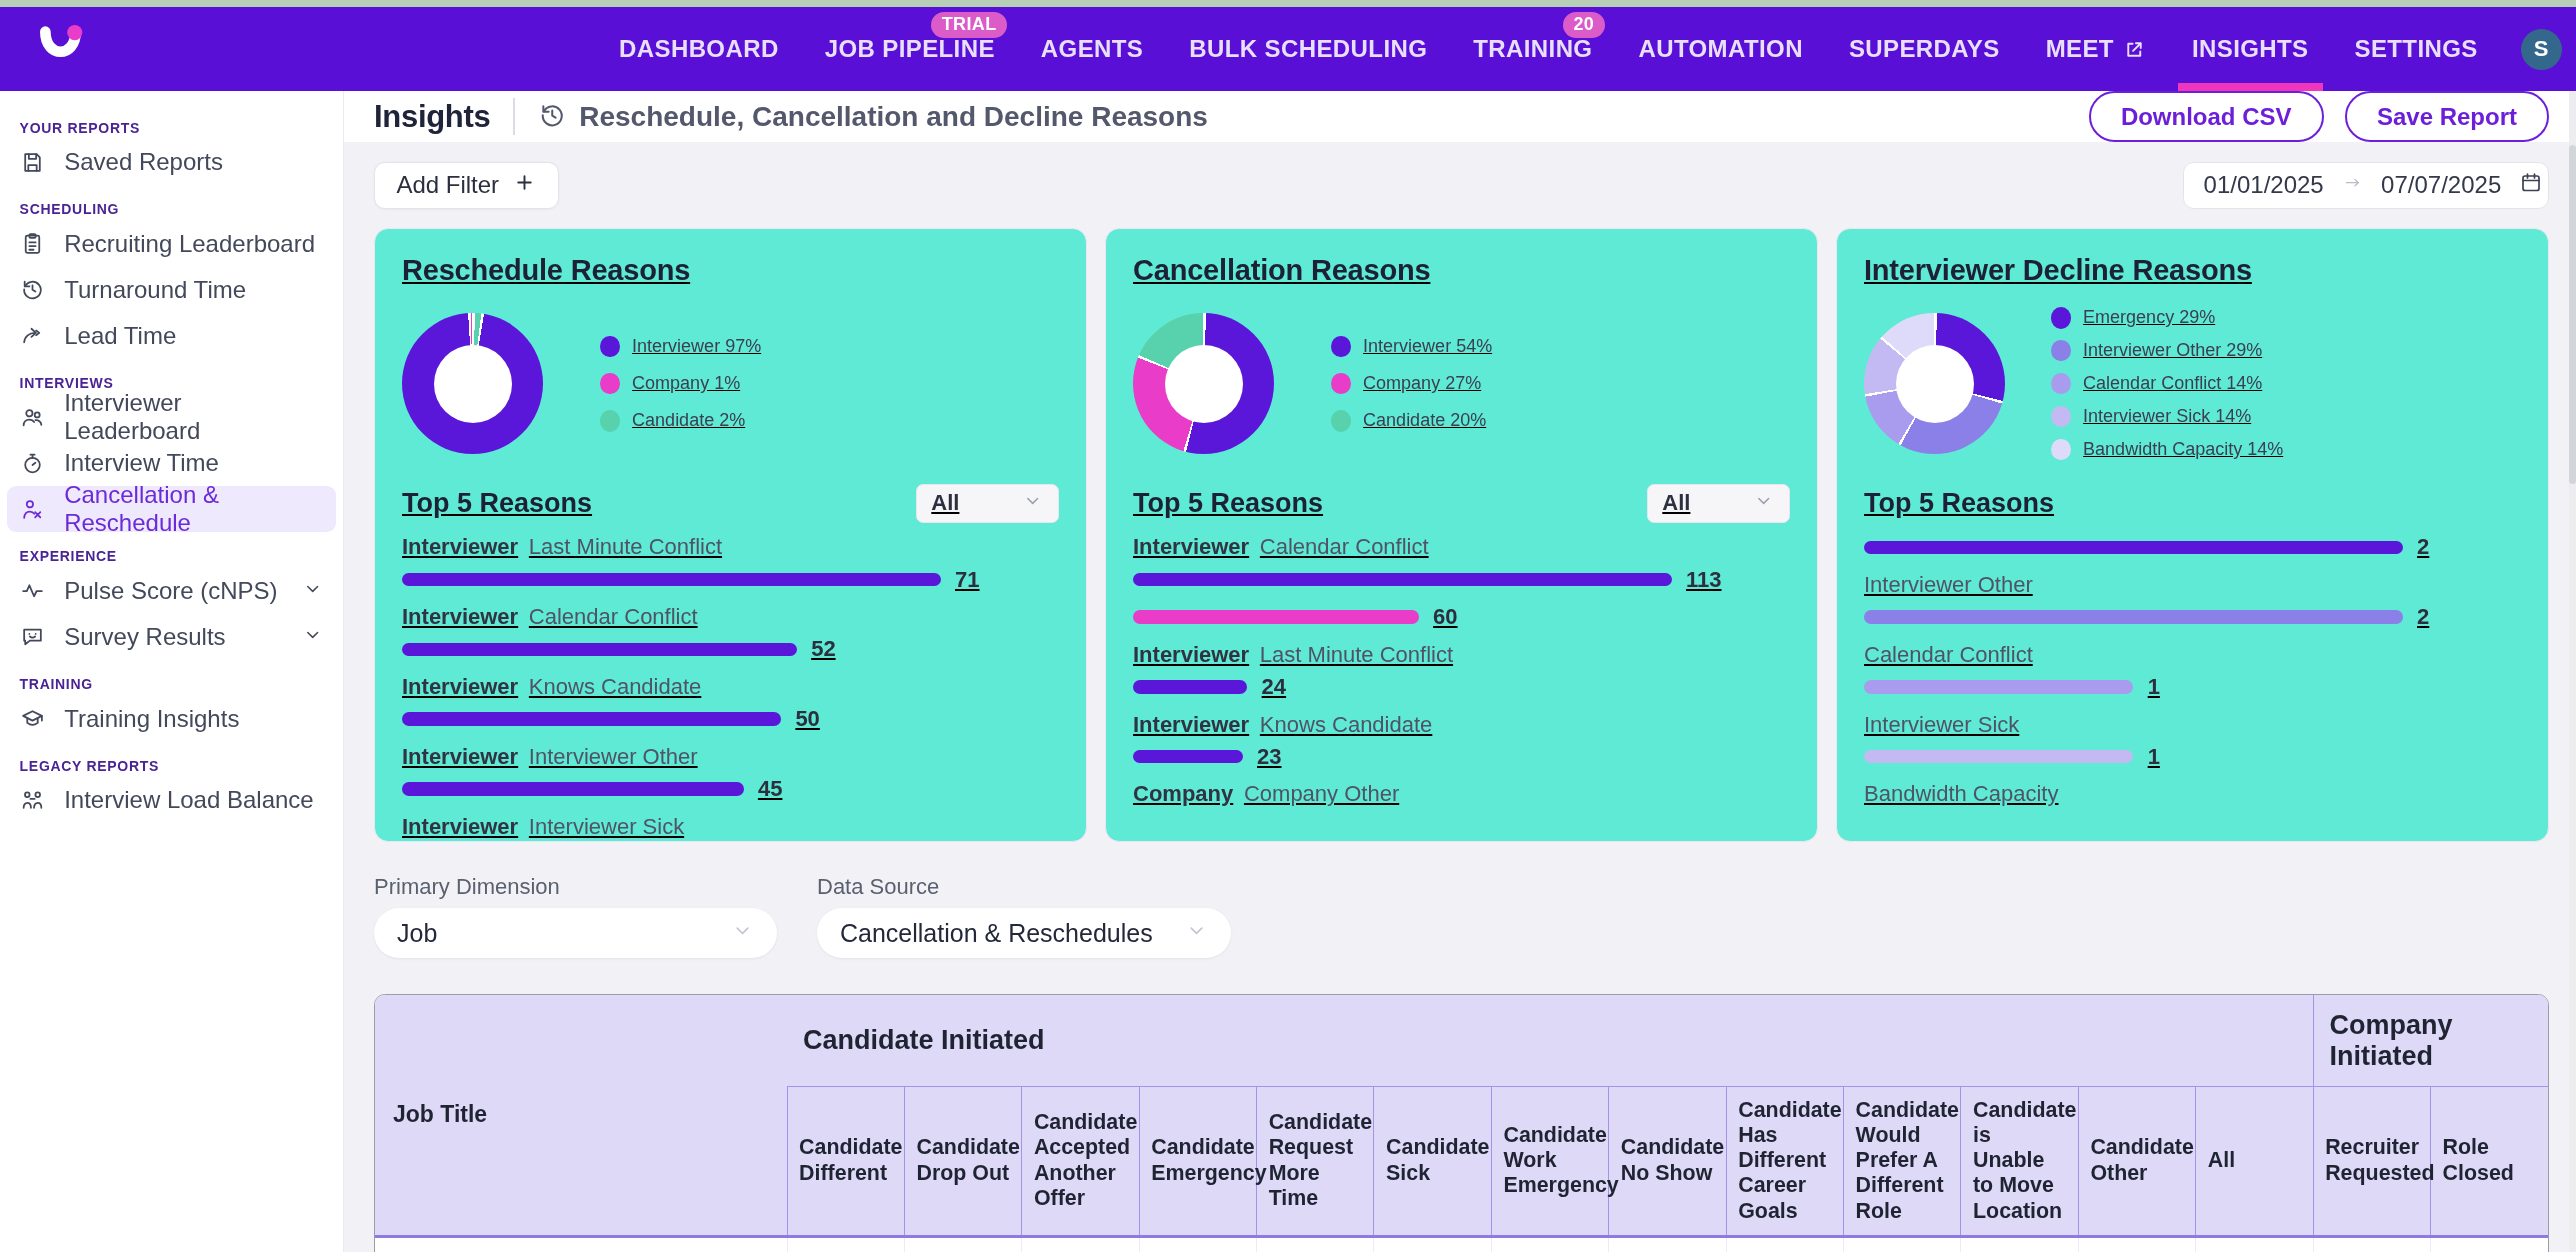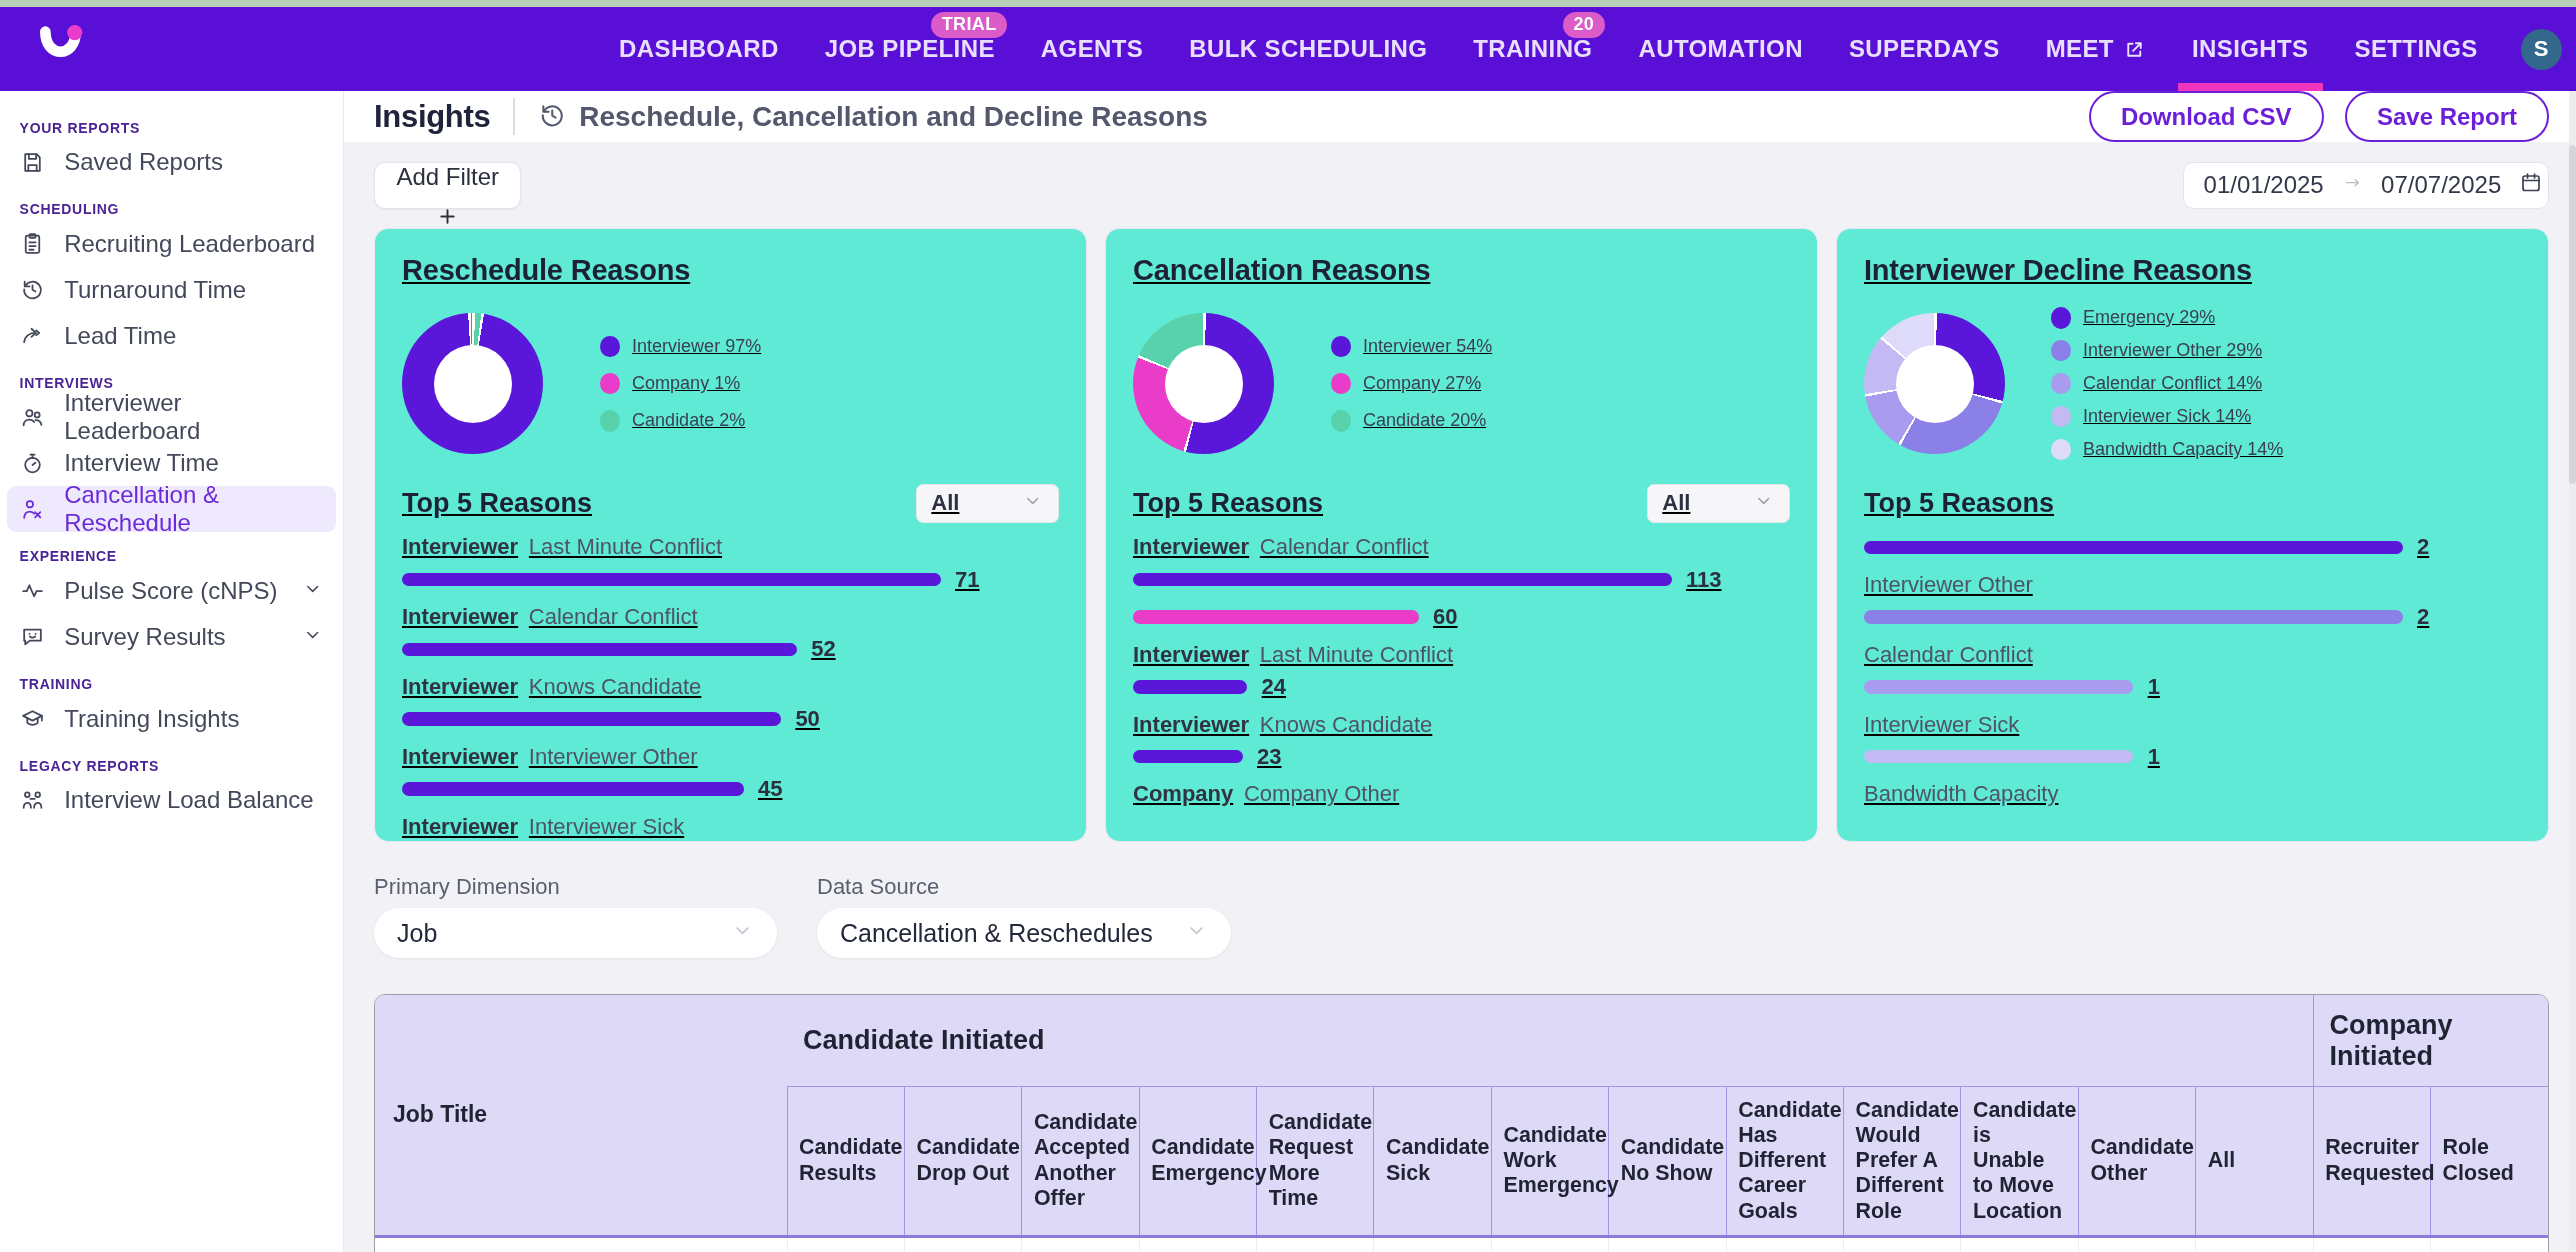--- a/index.html
+++ b/index.html
@@ -45,21 +45,21 @@
   .report-title { font-size:28px; font-weight:600; }
   .hdr-buttons { margin-left:auto; display:flex; gap:21.4px; }
   .pill-btn { border:2.7px solid #6C1FD9; color:#6C1FD9; background:#fff; border-radius:26px;
     height:51px; padding:0 30px; font-size:24px; font-weight:700; display:flex;
     align-items:center; cursor:pointer; font-family:inherit; }
 
   .content { padding:0 27px 0 30px; }
   .filter-row { margin-top:19.6px; display:flex; justify-content:space-between; align-items:center; }
   .add-filter { background:#fff; border:1.8px solid #E4E3EC; border-radius:10.7px; height:47px;
     padding:0 21.4px; display:flex; align-items:center; gap:14.3px; font-size:24px; color:#2B2F3E;
-    cursor:pointer; box-shadow:0 0.9px 1.8px rgba(30,30,60,.05);flex-direction:column; }
+    cursor:pointer; box-shadow:0 0.9px 1.8px rgba(30,30,60,.05); }
   .date-range { background:#fff; border:1.8px solid #E4E3EC; border-radius:10.7px; height:47px;
     width:366px; display:flex; align-items:center; padding:0 19.6px; gap:18px; font-size:24px;
     color:#33384A; cursor:pointer; }
   .date-range .arrow { color:#B9BDC7; }
   .date-range .cal { margin-left:auto; color:#3C4154; }
 
   
   .cards { margin-top:19.6px; display:flex; gap:18px; }
   .card { flex:1 1 0; background:#5eead4; border:1.8px solid #E9E7F2; border-radius:14.3px;
     height:614px; padding:25px 27px; overflow:hidden;text-decoration:underline; }
@@ -524,21 +524,21 @@
 
       <div class="table-wrap">
         <table id="report-table">
           <thead id="table-head">
               <tr class="grp">
                 <th class="job" rowspan="2">Job Title</th>
                 <th class="gcell" colspan="13">Candidate Initiated</th>
                 <th class="gcell g2" colspan="2">Company Initiated</th>
               </tr>
               <tr class="sub">
-                <th>Candidate Results</th>
+                <th>Candidate Different</th>
                 <th>Candidate Drop Out</th>
                 <th>Candidate Accepted Another Offer</th>
                 <th>Candidate Emergency</th>
                 <th>Candidate Request More Time</th>
                 <th>Candidate Sick</th>
                 <th>Candidate Work Emergency</th>
                 <th>Candidate No Show</th>
                 <th>Candidate Has Different Career Goals</th>
                 <th>Candidate Would Prefer A Different Role</th>
                 <th>Candidate is Unable to Move Location</th>

